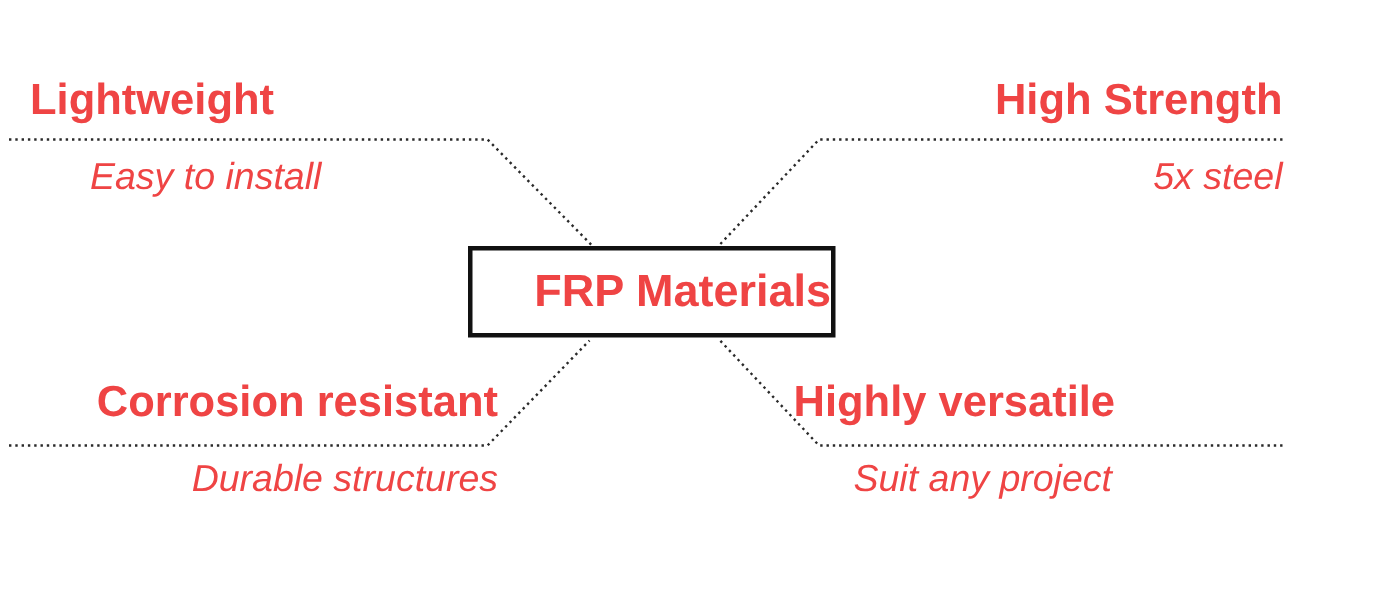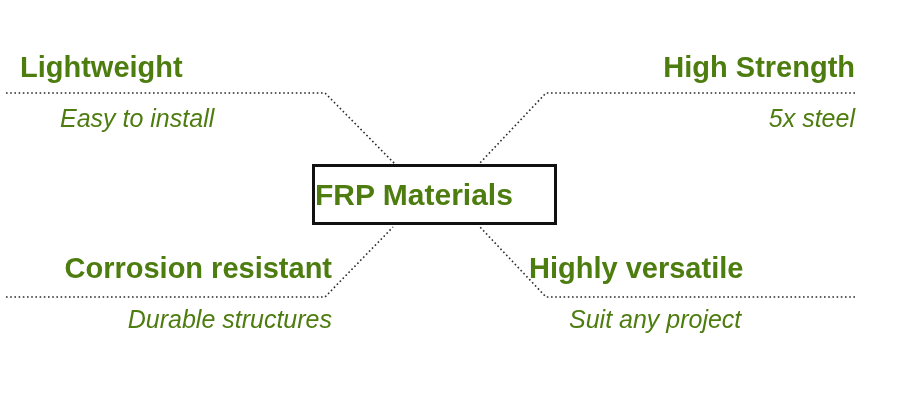--- a/index.html
+++ b/index.html
@@ -6,21 +6,21 @@
     margin: 0;
     padding: 0;
     background: #ffffff;
   }
   #canvas {
     position: relative;
     width: 921px;
     height: 406px;
     background: #ffffff;
     font-family: "Liberation Sans", sans-serif;
-    color: #4d7c0f;
+    color: #ef4444;
     overflow: hidden;
   }
   #connectors {
     position: absolute;
     left: 0;
     top: 0;
     width: 921px;
     height: 406px;
   }
   .feature {
@@ -50,21 +50,21 @@
   .center-box {
     position: absolute;
     left: 312px;
     top: 164px;
     width: 239px;
     height: 55px;
     border: 3.5px solid #111111;
     background: #ffffff;
     display: flex;
     align-items: center;
-    justify-content: flex-start;
+    justify-content: flex-end;
   }
   .center-box .center-label {
     font-size: 30px;
     font-weight: bold;
     white-space: nowrap;
   }
 </style>
 </head>
 <body>
 

